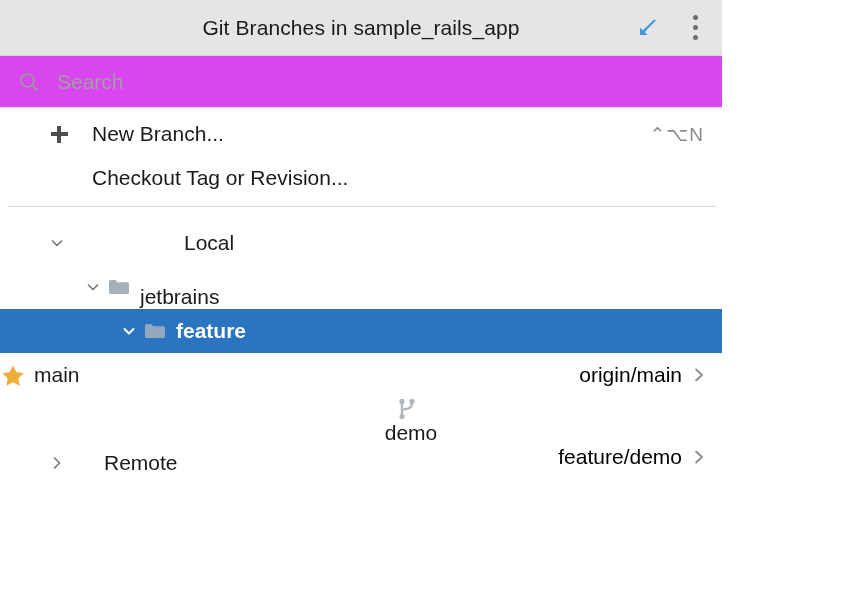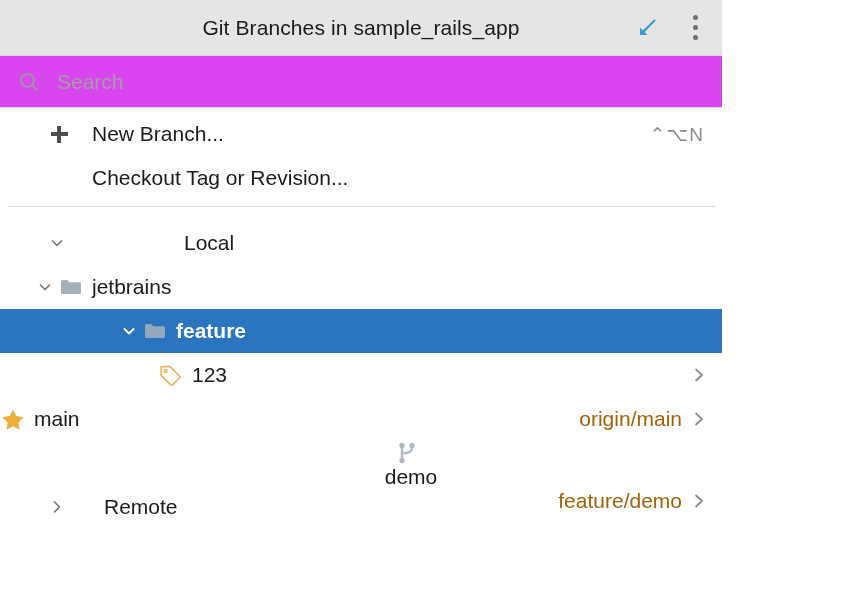--- a/index.html
+++ b/index.html
@@ -204,21 +204,21 @@
     font-weight: bold;
   }
   .trailing {
     margin-left: auto;
     display: flex;
     align-items: center;
     gap: 10px;
   }
   .tracking {
     font-size: 21px;
-    color: #a16207;
+    color: #000000;
   }
   .chev-right-small {
     width: 14px;
     display: flex;
     align-items: center;
     justify-content: center;
   }
 </style>
 </head>
 <body>
@@ -277,21 +277,21 @@
     <div class="tree-row" style="padding-left:44px;gap:40px;">
       <span class="twisty">
         <svg width="16" height="16" viewBox="0 0 16 16">
             <path d="M3.5 6 L8 10.5 L12.5 6" fill="none" stroke="#7a7a7a" stroke-width="1.7" stroke-linecap="round" stroke-linejoin="round"></path>
           </svg>
       </span>
       <span class="node-icon empty"></span>
       <span class="node-label">Local</span>
     </div>
 
-    <div class="tree-row" style="padding-left:32px;">
+    <div class="tree-row" style="padding-left:80px;align-items:flex-end;">
       <span class="twisty">
         <svg width="16" height="16" viewBox="0 0 16 16">
             <path d="M3.5 6 L8 10.5 L12.5 6" fill="none" stroke="#7a7a7a" stroke-width="1.7" stroke-linecap="round" stroke-linejoin="round"></path>
           </svg>
       </span>
       <span class="node-icon">
         <svg width="22" height="18" viewBox="0 0 22 18">
             <path d="M1 3.5 A1.6 1.6 0 0 1 2.6 2 H7.4 L9.2 4.2 H19.4 A1.6 1.6 0 0 1 21 5.8 V14.4 A1.6 1.6 0 0 1 19.4 16 H2.6 A1.6 1.6 0 0 1 1 14.4 Z" fill="#a7b0b9"></path>
           </svg>
       </span>
@@ -305,37 +305,20 @@
           </svg>
       </span>
       <span class="node-icon">
         <svg width="22" height="18" viewBox="0 0 22 18">
             <path d="M1 3.5 A1.6 1.6 0 0 1 2.6 2 H7.4 L9.2 4.2 H19.4 A1.6 1.6 0 0 1 21 5.8 V14.4 A1.6 1.6 0 0 1 19.4 16 H2.6 A1.6 1.6 0 0 1 1 14.4 Z" fill="#93a7bd"></path>
           </svg>
       </span>
       <span class="node-label">feature</span>
     </div>
 
-    <div class="tree-row" style="padding-left:158px;">
-      <span class="node-icon">
-        <svg width="24" height="22" viewBox="0 0 24 22">
-          <path d="M2.2 2.6 L11 2.6 L21.4 13 L12.6 21.8 L2.2 11.4 Z" fill="none" stroke="#e8b55c" stroke-width="1.7" stroke-linejoin="round"></path>
-          <circle cx="6.6" cy="7" r="1.5" fill="none" stroke="#e8b55c" stroke-width="1.5"></circle>
-        </svg>
-      </span>
-      <span class="node-label">123</span>
-      <span class="trailing">
-        <span class="tracking"></span>
-        <span class="chev-right-small">
-          <svg width="14" height="18" viewBox="0 0 14 18">
-              <path d="M4 3.5 L10 9 L4 14.5" fill="none" stroke="#8a8a8a" stroke-width="1.7" stroke-linecap="round" stroke-linejoin="round"></path>
-            </svg>
-        </span>
-      </span>
-    </div>
 
     <div class="tree-row" style="">
       <span class="node-icon">
         <svg width="24" height="23" viewBox="0 0 24 23">
             <path d="M12 1.4 L15.3 8.1 L22.7 9.2 L17.35 14.4 L18.6 21.8 L12 18.3 L5.4 21.8 L6.65 14.4 L1.3 9.2 L8.7 8.1 Z" fill="#f0ad3c"></path>
           </svg>
       </span>
       <span class="node-label">main</span>
       <span class="trailing">
         <span class="tracking">origin/main</span>

